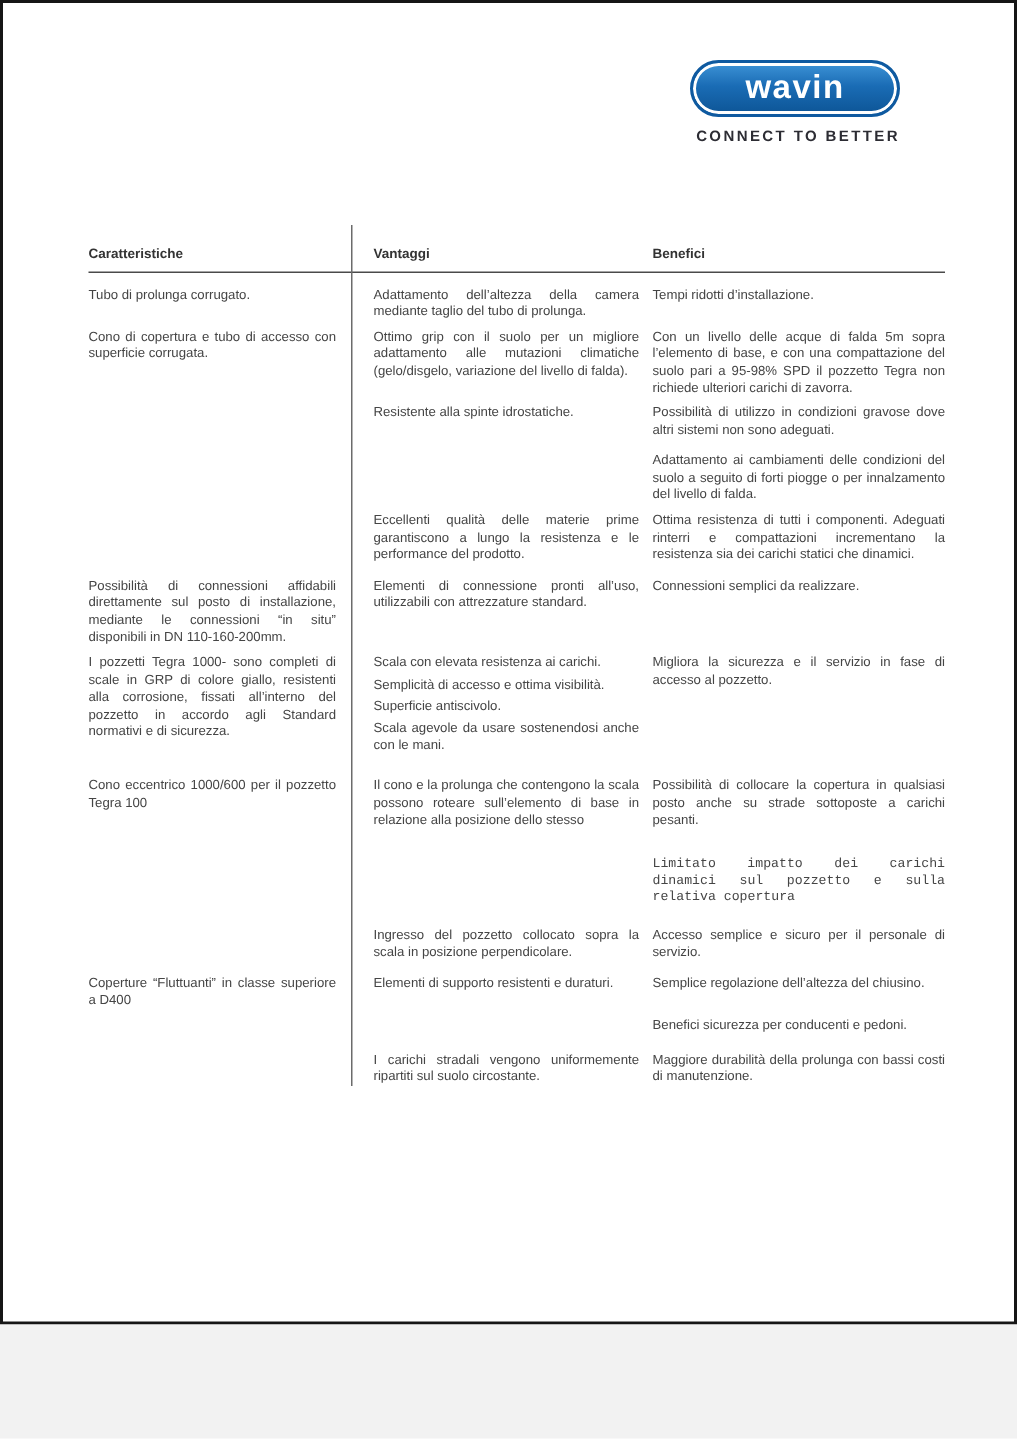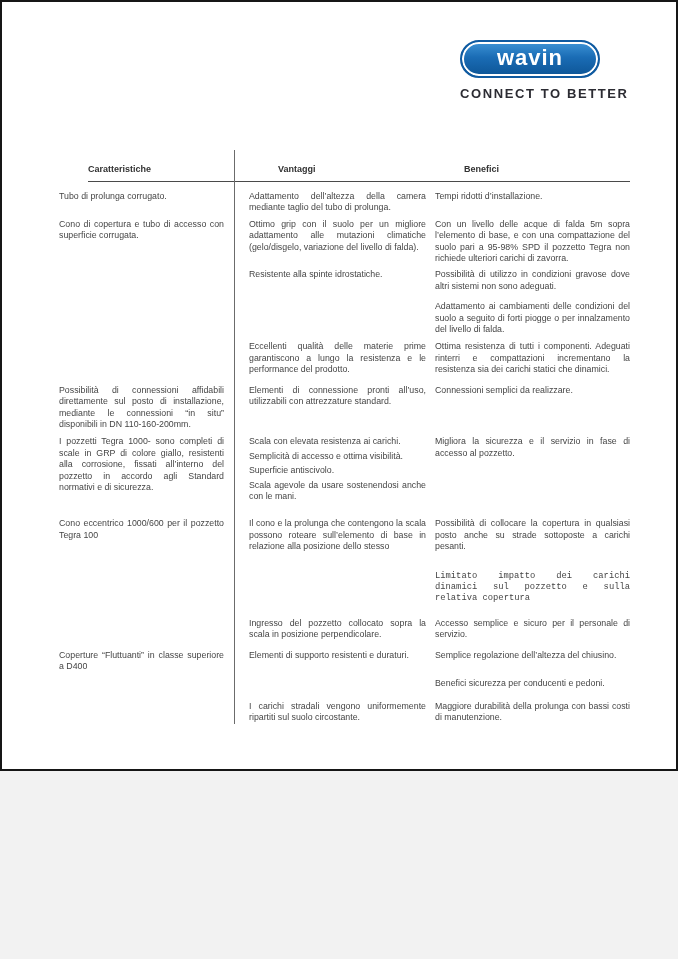--- a/index.html
+++ b/index.html
@@ -1,42 +1,42 @@
 <!DOCTYPE html>
 <html lang="it"><head>
 <meta charset="utf-8">
 <style>
   html,body{margin:0;padding:0;background:#f2f2f2;}
   .page{
-    position:relative;width:678px;height:771px;margin:0 auto;
+    position:relative;width:678px;height:883px;margin:0 auto;
     background:#fff;border:2px solid #161616;box-sizing:border-box;
     font-family:"Liberation Sans","DejaVu Sans",sans-serif;
     color:#454545;overflow:hidden;
   }
   
   .brand{position:absolute;left:458px;top:38px;width:140px;}
   .logo-pill{
     width:140px;height:38px;border-radius:20px;
     background:linear-gradient(180deg,#3d93d6 0%,#1a6cb5 45%,#0d5596 100%);
     border:2px solid #0f5aa0;box-shadow:inset 0 0 0 2px #ffffff;
     box-sizing:border-box;display:flex;align-items:center;justify-content:center;
   }
   .logo-pill span{
     color:#fff;font-weight:bold;font-size:22px;letter-spacing:1px;
     line-height:1;transform:translateY(-1px);
   }
   .tagline{
-    margin-top:8px;text-align:left;font-weight:bold;font-size:13px;
+    margin-top:8px;text-align:right;font-weight:bold;font-size:10px;
     letter-spacing:1.6px;color:#2c2c33;white-space:nowrap;
   }
   
   .ftable{position:absolute;left:57px;top:148px;width:571px;}
   .vline{position:absolute;left:175px;top:0;bottom:0;width:1px;background:#6b6b6b;}
   .thead,.trow{display:grid;grid-template-columns:190px 186px 195px;}
-  .thead{padding:14px 0 7px 0;border-bottom:1px solid #4a4a4a;margin-left:29px;}
+  .thead{padding:14px 0 7px 0;border-bottom:1px solid #4a4a4a;}
   .thead div{font-weight:bold;font-size:9px;color:#333;}
   .rows{padding-top:9px;}
   .tc{font-size:8.8px;line-height:11.4px;text-align:justify;hyphens:auto;-webkit-hyphens:auto;}
   .tc.c1{padding-right:25px;}
   .tc.c2{padding-right:9px;}
   .tc p{margin:0 0 3px 0;}
   .tc p:last-child{margin-bottom:0;}
   .g0{margin-bottom:0;}  .g5{margin-bottom:5px;}  .g6{margin-bottom:6px;}
   .g9{margin-bottom:9px;} .g11{margin-bottom:11px;} .g13{margin-bottom:13px;font-family:Liberation Mono, monospace;}
   .g16{margin-bottom:16px;} .g18{margin-bottom:18px;}

